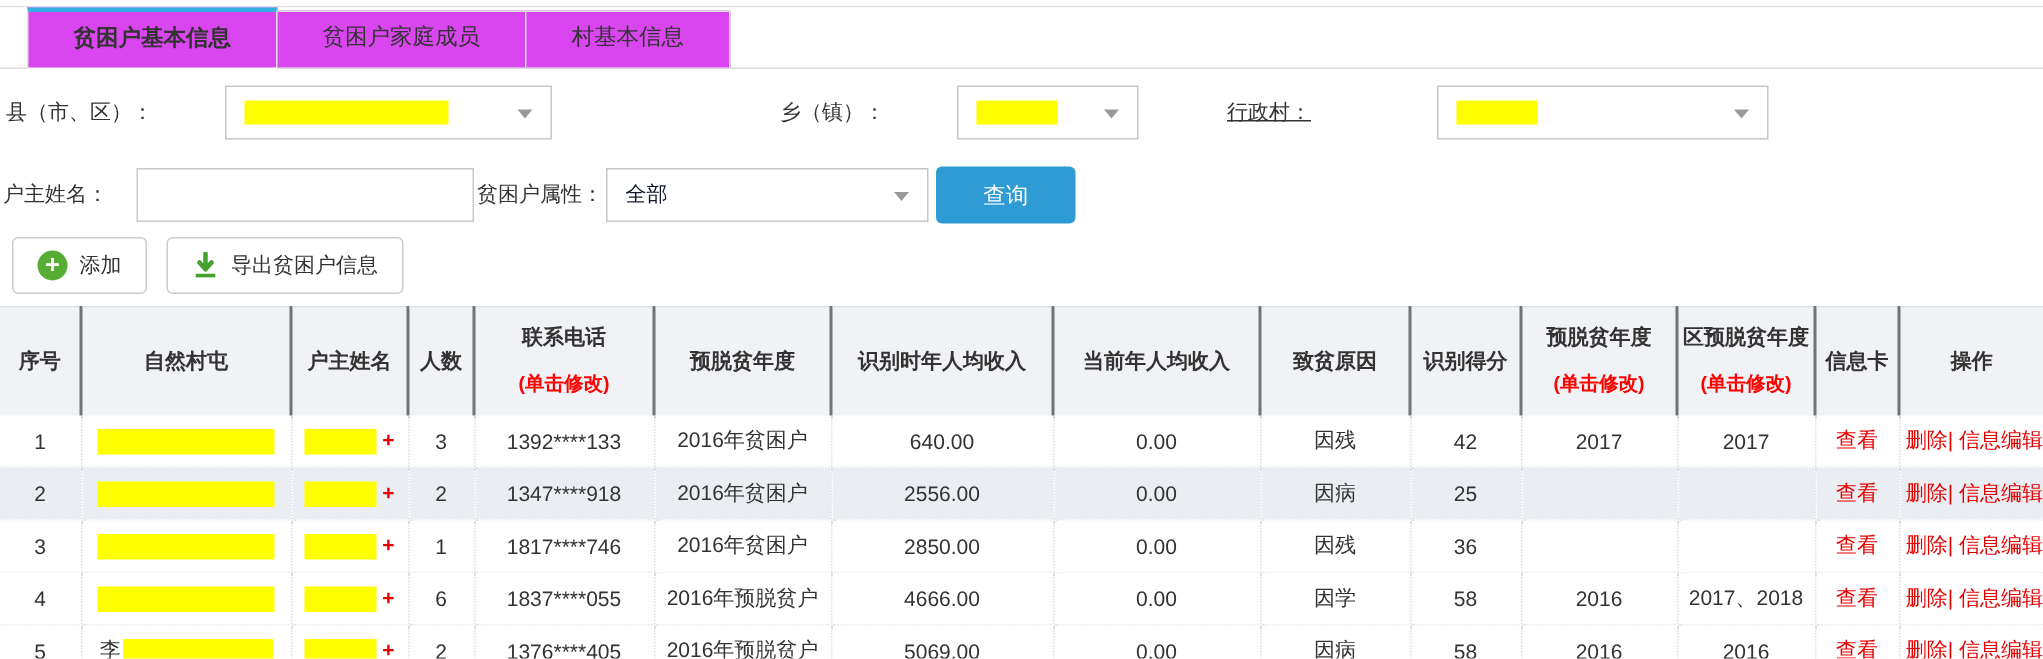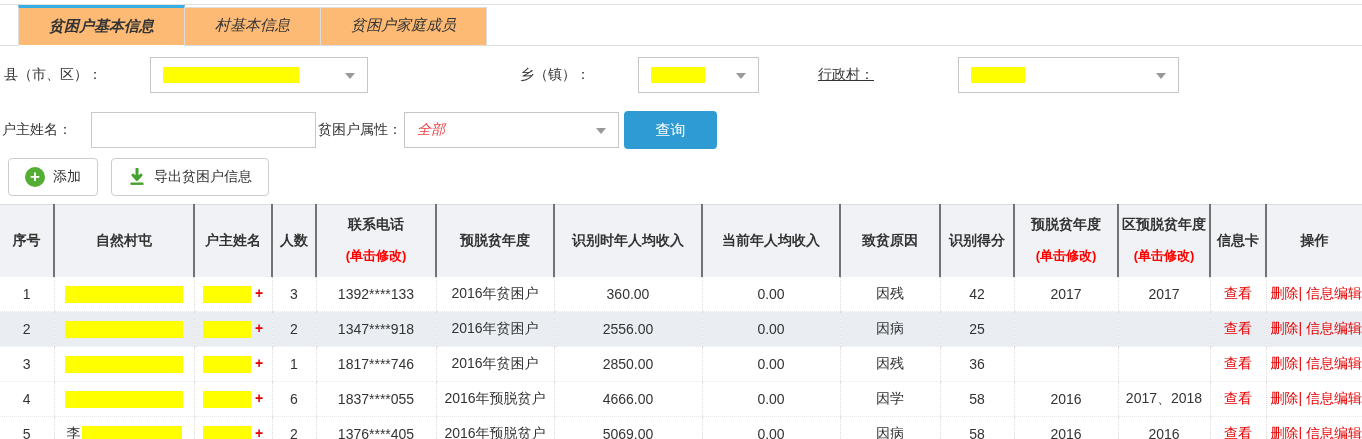--- a/index.html
+++ b/index.html
@@ -5,38 +5,38 @@
   * { box-sizing: border-box; margin: 0; padding: 0; }
   html,body { width:1362px; height:439px; overflow:hidden; background:#fff;
     font-family:"Liberation Sans","DejaVu Sans",sans-serif; color:#333; }
 
   .top-line { height:5px; border-bottom:1px solid #e0e0e0; }
 
   
   .tabbar { display:flex; align-items:flex-end; padding-left:18px; height:41px;
     border-bottom:1px solid #ddd; background:#fff; }
   .tab { height:38px; line-height:34px; padding:0 30px; font-size:15px; text-align:center;
-    border:1px solid #ddd; border-bottom:none; background:#fdba74; cursor:pointer; position:relative; margin-right:-1px;font-style:italic; }
+    border:1px solid #ddd; border-bottom:none; background:#d946ef; cursor:pointer; position:relative; margin-right:-1px; }
   .tab.active { border-top:3px solid #35aee4; font-weight:bold; height:41px; line-height:36px; z-index:2;
     margin-bottom:-1px; border-bottom:1px solid #fff; }
 
   
   .frow { display:flex; align-items:center; }
   .frow1 { margin:11px 0 0 4px;gap:46px; }
   .frow2 { margin:18px 0 0 2px; }
   .flabel { font-size:14px; color:#333; white-space:nowrap; }
   .sel { position:relative; height:36px; background:#fff; border:1px solid #c6c6c6;
     display:flex; align-items:center; padding:0 26px 0 12px; cursor:pointer; }
   .sel .chev { position:absolute; right:12px; top:15px; width:0; height:0;
     border-left:5px solid transparent; border-right:5px solid transparent; border-top:6px solid #999; }
   .redact { display:inline-block; background:#ffff00; height:16px; }
   .redact.rd-lg { width:136px; }
   .redact.rd-sm { width:54px; }
   .txtinput { height:36px; width:225px; border:1px solid #c9c9c9; background:#fff; padding:0 8px; font-size:14px; }
-  .selval { font-size:14px; color:#ef4444;font-style:italic; }
+  .selval { font-size:14px; color:#0f172a; }
   .btn-search { margin-left:5px; width:93px; height:38px; background:#2f9bd5; color:#fff; font-size:15px;
     font-weight:normal; border:none; border-radius:4px; cursor:pointer; }
 
   
   .toolbar { display:flex; margin:9px 0 0 8px; }
   .tbtn { display:flex; align-items:center; gap:8px; height:38px; padding:0 16px; background:#fff;
     border:1px solid #ccc; border-radius:4px; font-size:14px; cursor:pointer; margin-right:13px; }
   .plus-circle { width:20px; height:20px; border-radius:50%; background:#55ad33; color:#fff; font-size:17px;
     font-weight:bold; line-height:19px; text-align:center; display:inline-block; }
 
@@ -59,22 +59,22 @@
   td.ops-cell { color:#e60000; }
   td.clickable { cursor:pointer; }
 </style>
 </head>
 <body>
 
 <div class="top-line"></div>
 
 <div class="tabbar">
   <div class="tab active">贫困户基本信息</div>
+  <div class="tab">贫困户家庭成员</div>
   <div class="tab">村基本信息</div>
-  <div class="tab">贫困户家庭成员</div>
 </div>
 
 <div class="frow frow1">
   <span class="flabel">县（市、区）：</span>
   <div class="sel" style="width:218px; margin-left:2px;">
     <span class="redact rd-lg"></span>
     <span class="chev"></span>
   </div>
   <span class="flabel" style="margin-left:106px;">乡（镇）：</span>
   <div class="sel" style="width:121px; margin-left:2px;">
@@ -180,21 +180,21 @@
       </tr>
     </thead>
   <tbody>
       <tr>
         <td>1</td>
         <td><span class="bar-village"></span></td>
         <td><span class="bar-name"></span><span class="plusmark">+</span></td>
         <td>3</td>
         <td class="clickable">1392****133</td>
         <td>2016年贫困户</td>
-        <td>360.00</td>
+        <td>640.00</td>
         <td>0.00</td>
         <td>因残</td>
         <td>42</td>
         <td class="clickable">2017</td>
         <td class="clickable">2017</td>
         <td><a class="rlink">查看</a></td>
         <td class="ops-cell"><a class="rlink">删除</a>| <a class="rlink">信息编辑</a></td>
       </tr>
       <tr class="shaded">
         <td>2</td>

